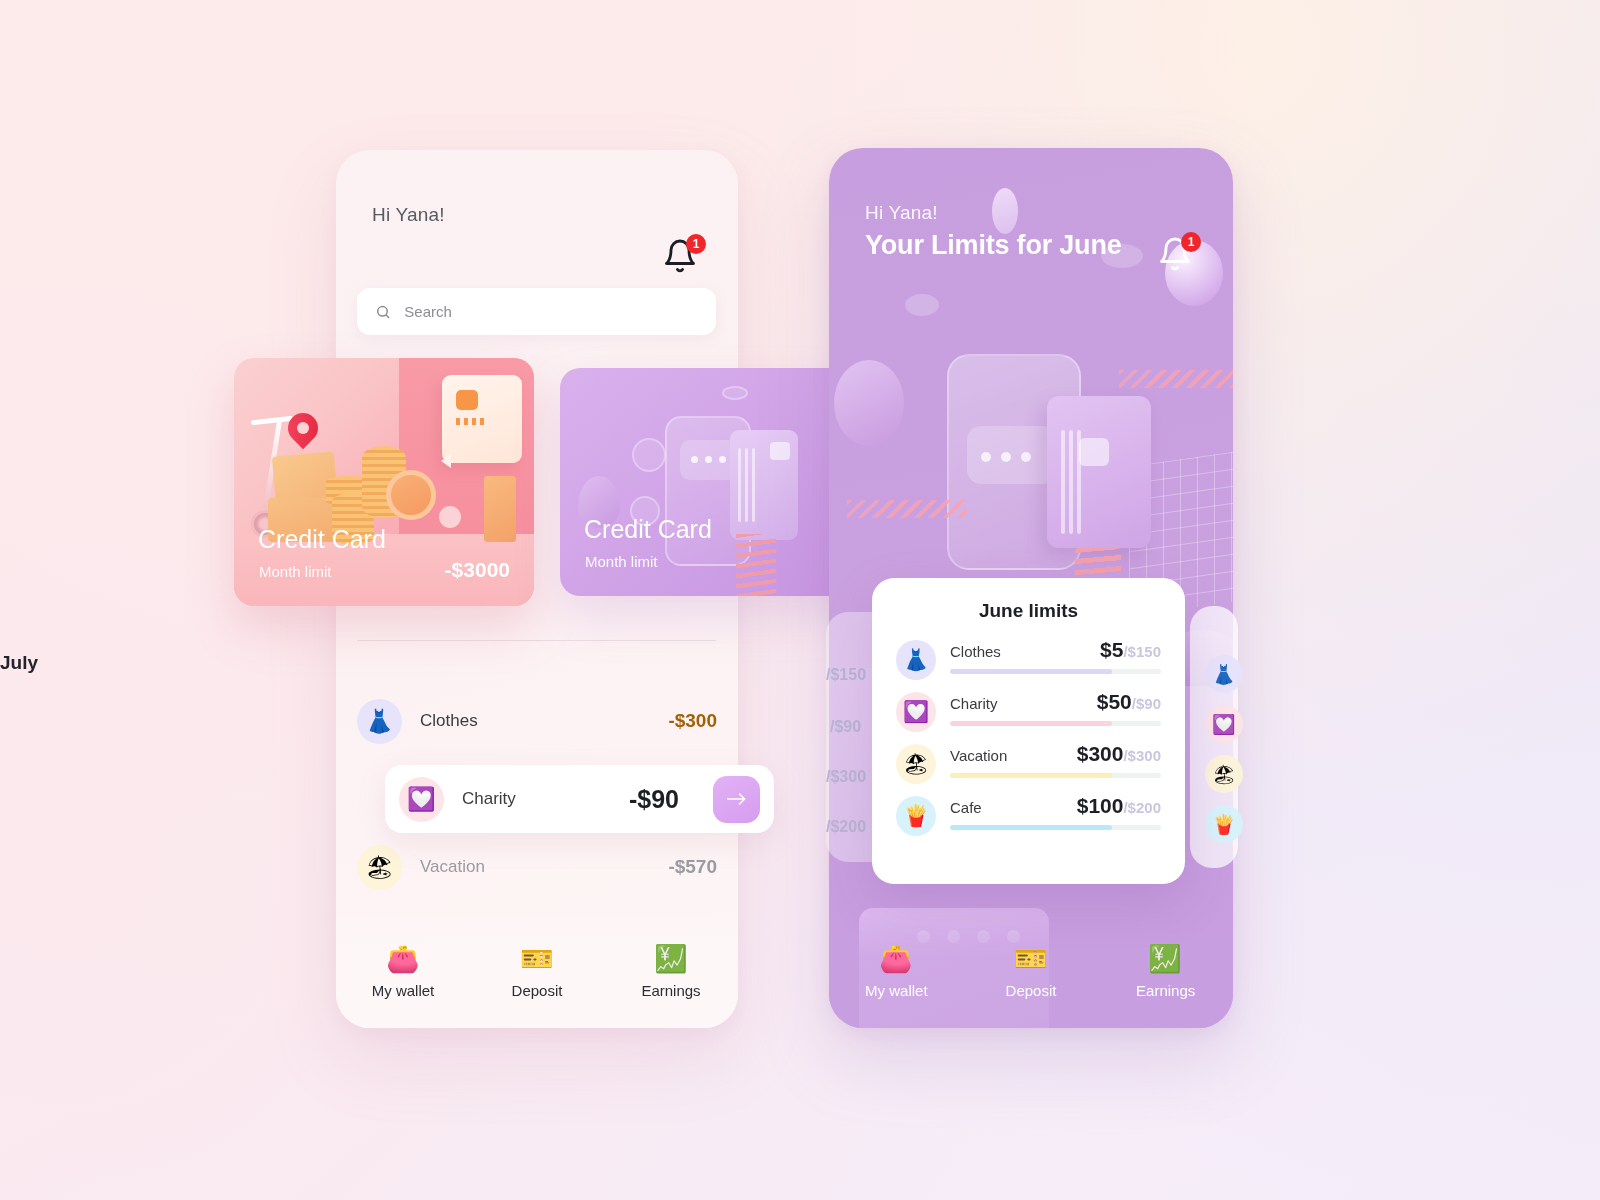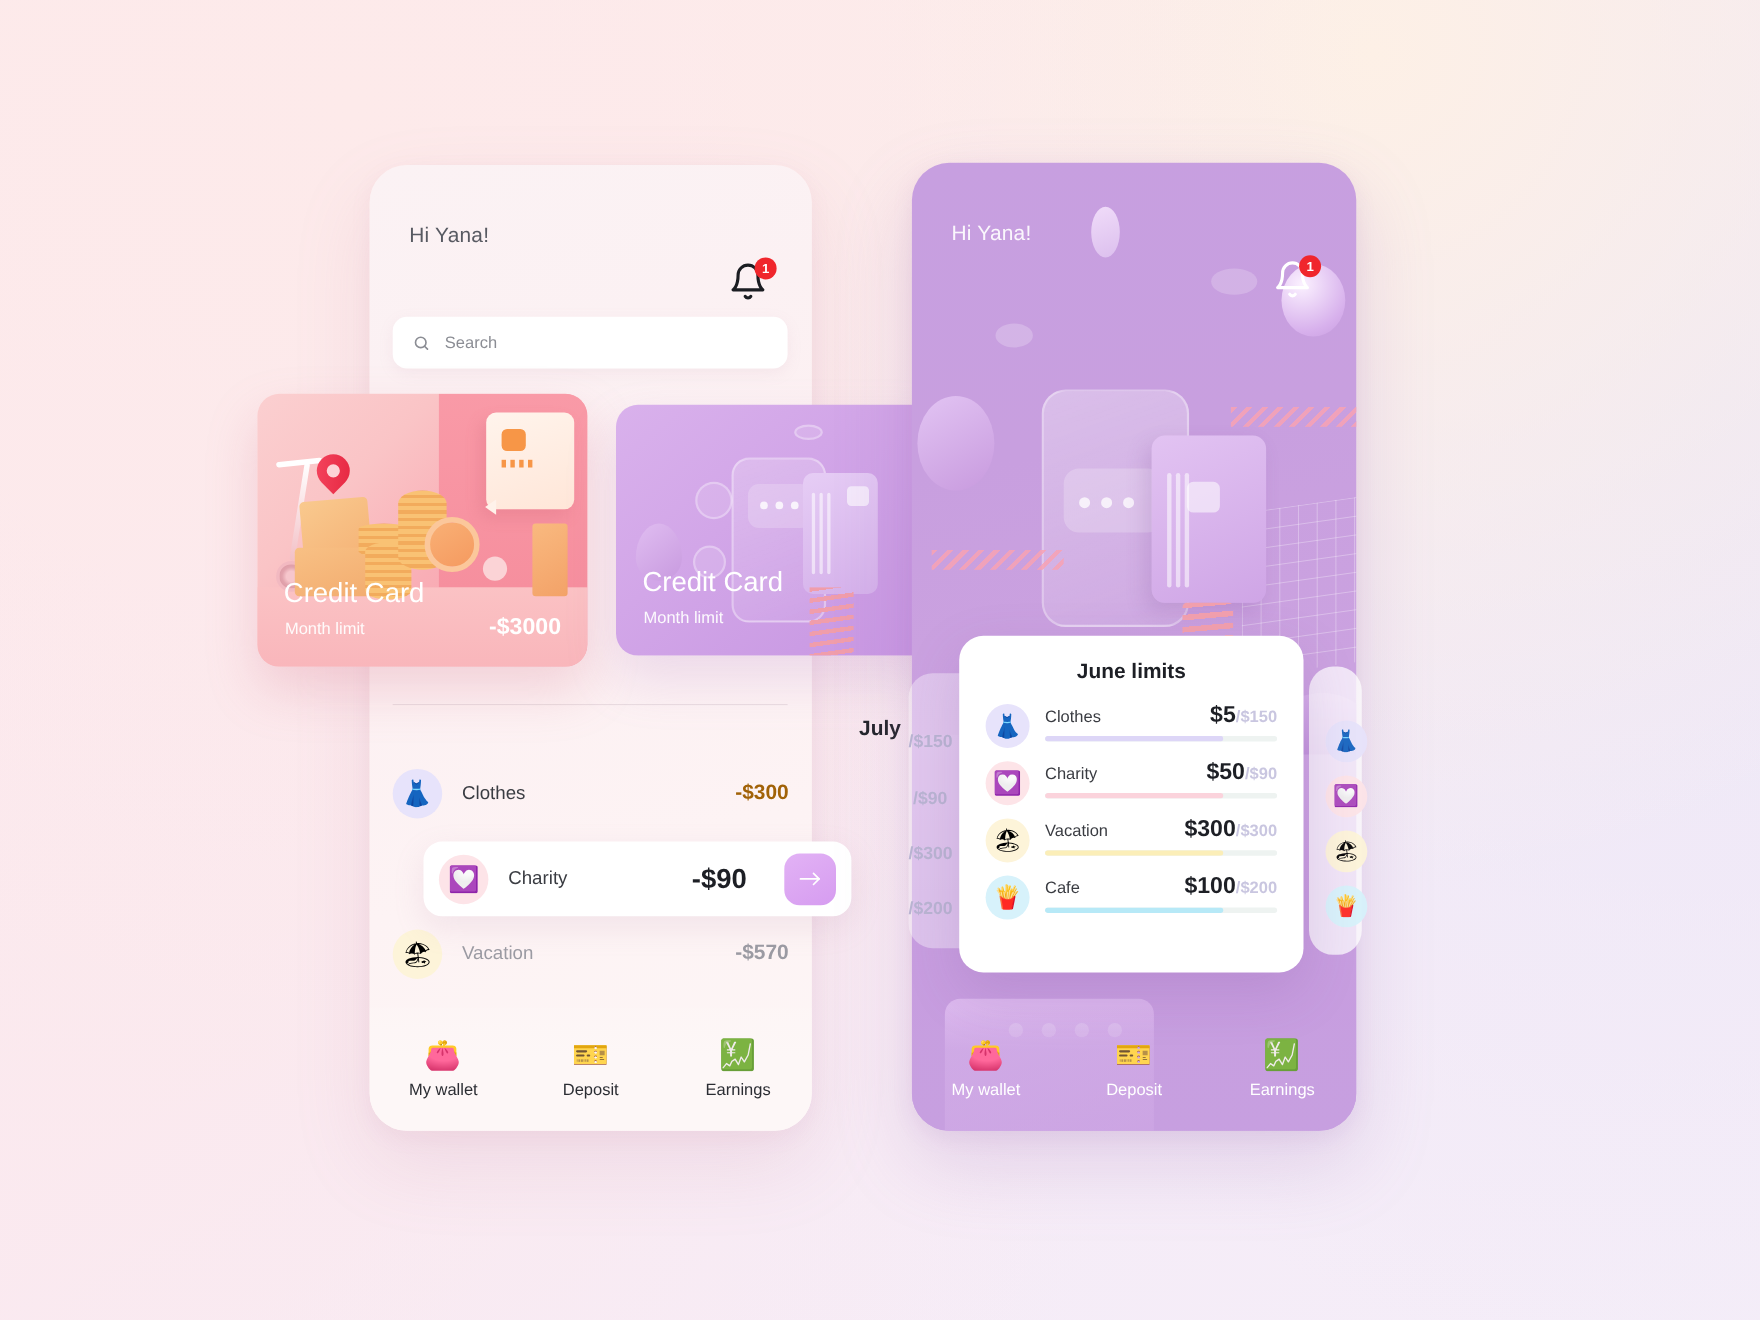--- a/index.html
+++ b/index.html
@@ -183,21 +183,21 @@
   .p-mag { position:absolute; width:3px; border-radius:2px; background:rgba(255,255,255,0.55); }
   .p-egg { position:absolute; left:18px; top:108px; width:42px; height:52px;
     border-radius:50% 50% 50% 50%/60% 60% 40% 40%;
     background:linear-gradient(140deg,#e0bdf1,#c89adf); }
   .p-ring { position:absolute; border-radius:50%; border:2px solid rgba(255,255,255,0.3); background:rgba(255,255,255,0.12); }
   .p-spring { position:absolute; left:176px; top:166px; width:40px; height:62px;
     background:repeating-linear-gradient(172deg,#f09dab 0 4px, rgba(240,157,171,0) 4px 10px); }
 
   
   .divider { position:absolute; left:357px; top:640px; width:359px; height:1px; background:rgba(120,90,110,0.14); }
-  .month { position:absolute; left:0; right:0; top:652px; text-align:center; font-size:19px; font-weight:bold; color:#22242a; }
+  .month { position:absolute; left:0; right:0; top:652px; font-size:19px; font-weight:bold; color:#22242a; }
   .rows { position:absolute; left:357px; top:690px; width:360px; }
   .row { display:flex; align-items:center; height:62px; gap:18px; position:relative; }
   .row .ic {
     width:45px; height:45px; border-radius:50%; flex:none;
     display:flex; align-items:center; justify-content:center; font-size:23px;
   }
   .row .nm { font-size:17px; color:#3a3c42; flex:1; }
   .row .amt { font-size:19px; font-weight:bold; color:#a16207; }
   .row.faded .nm, .row.faded .amt { color:#9b9ba3; }
   .row-card {
@@ -408,20 +408,21 @@
     <div class="bumpy"></div>
     <div class="bump" style="left:88px; top:782px;"></div>
     <div class="bump" style="left:118px; top:782px;"></div>
     <div class="bump" style="left:148px; top:782px;"></div>
     <div class="bump" style="left:178px; top:782px;"></div>
 
   </div>
 
   <div class="hdr">
     <div class="greet">Hi Yana!</div>
+    <div class="htitle">Your Limits for June</div>
   </div>
 
   <div class="bell-wrap">
     <svg width="36" height="36" viewBox="0 0 24 24" fill="none" stroke="#ffffff" stroke-width="1.9" stroke-linecap="round" stroke-linejoin="round">
       <path d="M18 8A6 6 0 0 0 6 8c0 7-3 9-3 9h18s-3-2-3-9"></path>
       <path d="M13.7 21a2 2 0 0 1-3.4 0"></path>
     </svg>
     <span class="badge">1</span>
   </div>
 

